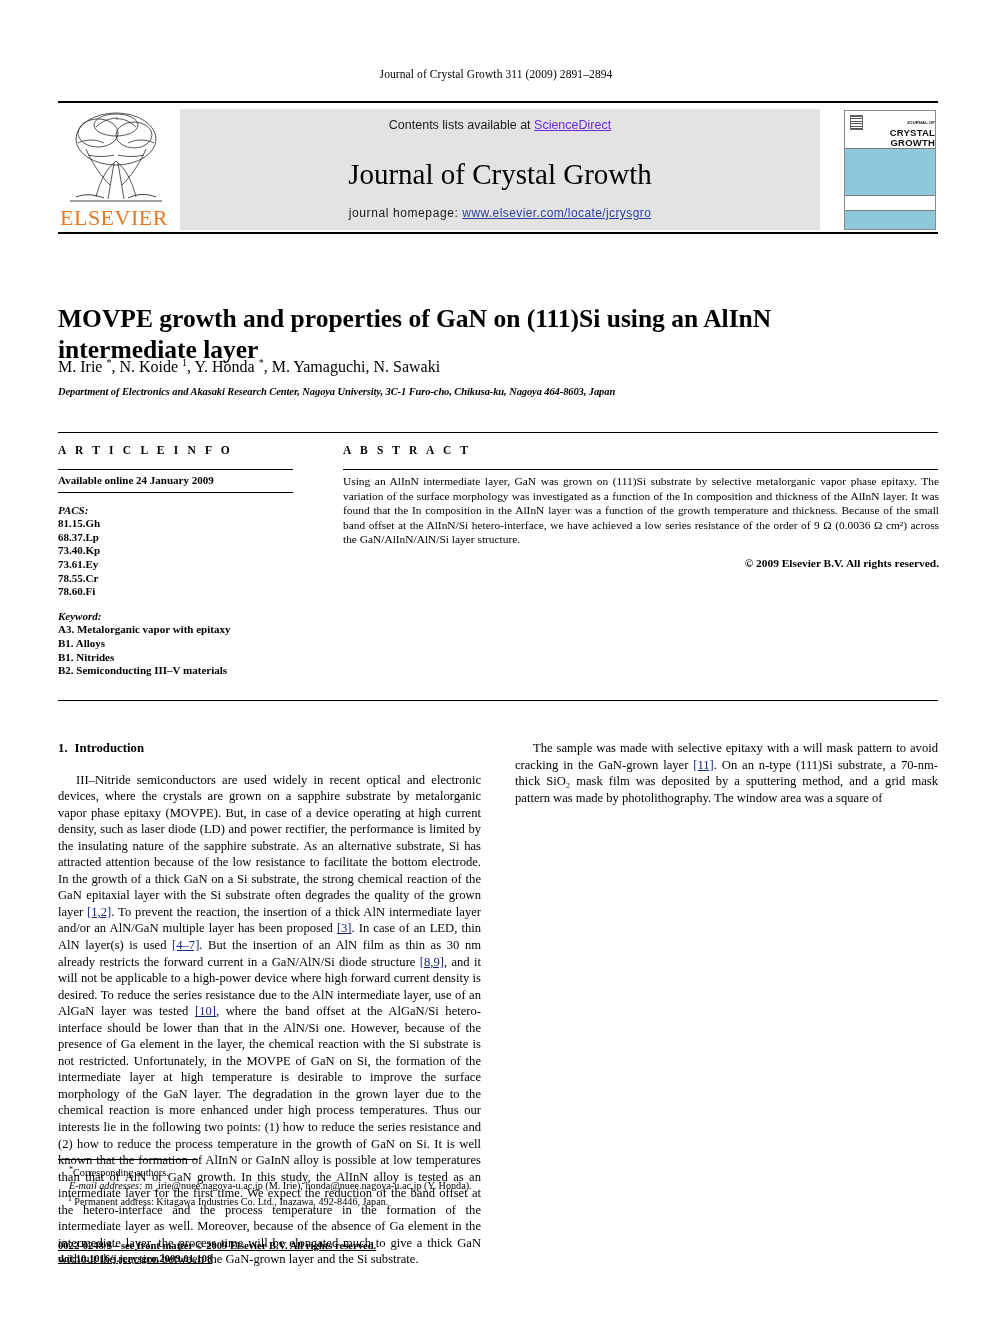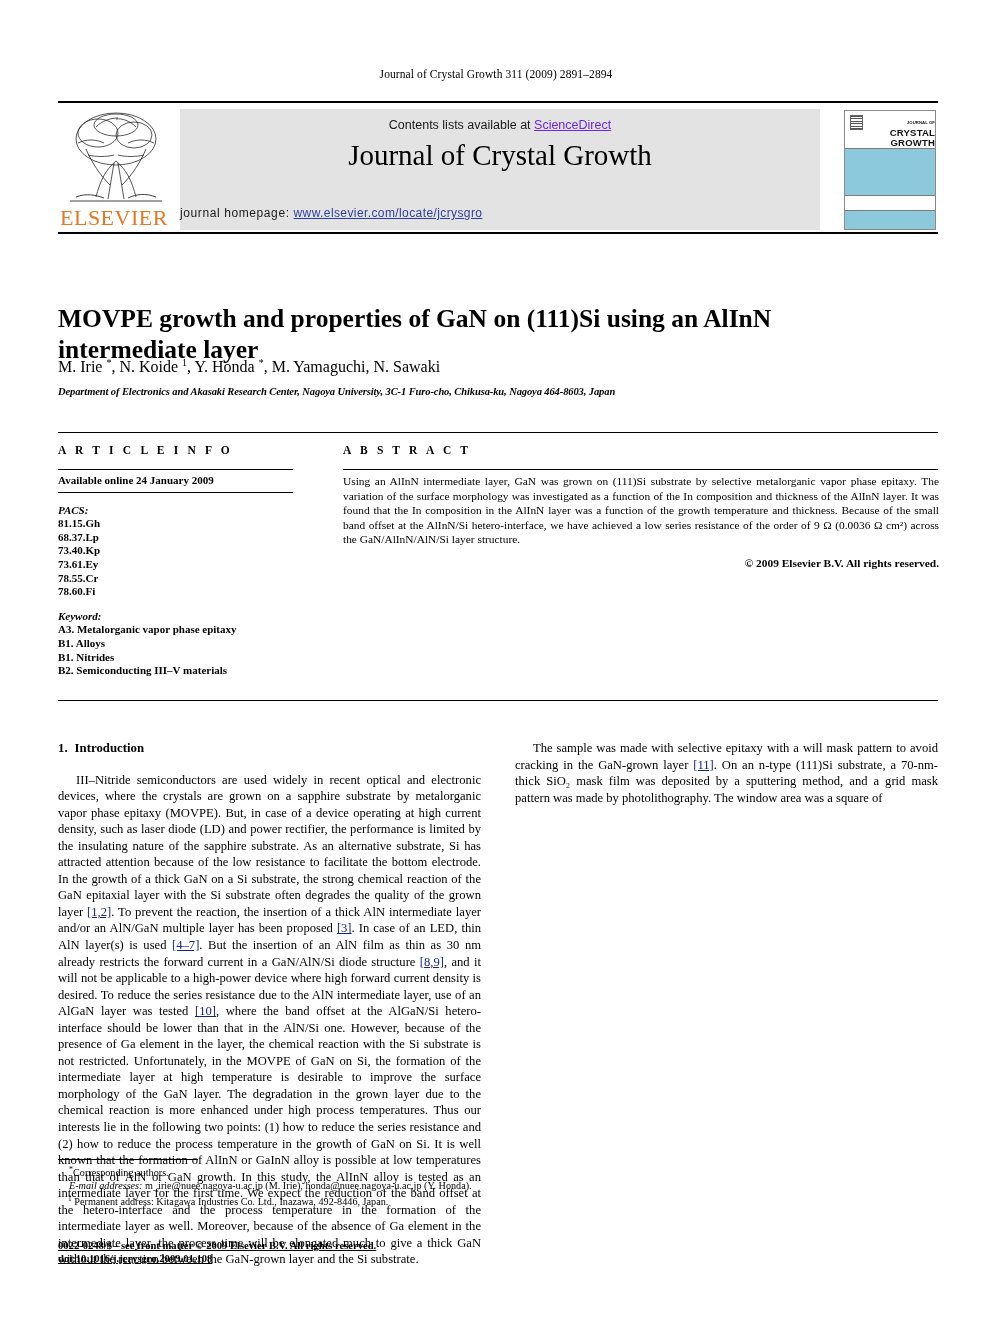--- a/index.html
+++ b/index.html
@@ -83,31 +83,32 @@
     left: 0; top: 9px;
     width: 640px;
     text-align: center;
     font-family: "Liberation Sans", sans-serif;
     font-size: 12.5px;
     color: #1a1a1a;
   }
   .sd-link { color: #6d28d9; }
   .journal-name {
     position: absolute;
-    left: 0; top: 30px;
+    left: 0; top: 49px;
     width: 640px;
     text-align: center;
     font-family: "Liberation Serif", serif;
     font-size: 29px;
     color: #000;
   }
   .homepage-line {
     position: absolute;
     left: 0; top: 97px;
     width: 640px;
+    text-align: center;
     font-family: "Liberation Sans", sans-serif;
     font-size: 12px;
     letter-spacing: 0.6px;
     color: #1a1a1a;
   }
   .hp-link { color: #2b3f9c; letter-spacing: 0.4px; }
   .cover-thumb {
     position: absolute;
     left: 786px; top: 3px;
     width: 92px;
@@ -408,21 +409,21 @@
     <div class="info-gap"></div>
     <span class="info-head">PACS:</span>
     <span class="pacs-item">81.15.Gh</span>
     <span class="pacs-item">68.37.Lp</span>
     <span class="pacs-item">73.40.Kp</span>
     <span class="pacs-item">73.61.Ey</span>
     <span class="pacs-item">78.55.Cr</span>
     <span class="pacs-item">78.60.Fi</span>
     <div class="info-gap"></div>
     <span class="info-head">Keyword:</span>
-    <span class="pacs-item">A3. Metalorganic vapor phase epitaxy</span>
+    <span class="pacs-item">A3. Metalorganic vapor with epitaxy</span>
     <span class="pacs-item">B1. Alloys</span>
     <span class="pacs-item">B1. Nitrides</span>
     <span class="pacs-item">B2. Semiconducting III–V materials</span>
   </div>
 
   <div class="abs-col">
     <span>Using an AlInN intermediate layer, GaN was grown on (111)Si substrate by selective metalorganic vapor phase epitaxy. The variation of the surface morphology was investigated as a function of the In composition and thickness of the AlInN layer. It was found that the In composition in the AlInN layer was a function of the growth temperature and thickness. Because of the small band offset at the AlInN/Si hetero-interface, we have achieved a low series resistance of the order of 9 Ω (0.0036 Ω cm²) across the GaN/AlInN/AlN/Si layer structure.</span>
     <span class="abs-copy">© 2009 Elsevier B.V. All rights reserved.</span>
   </div>
 

